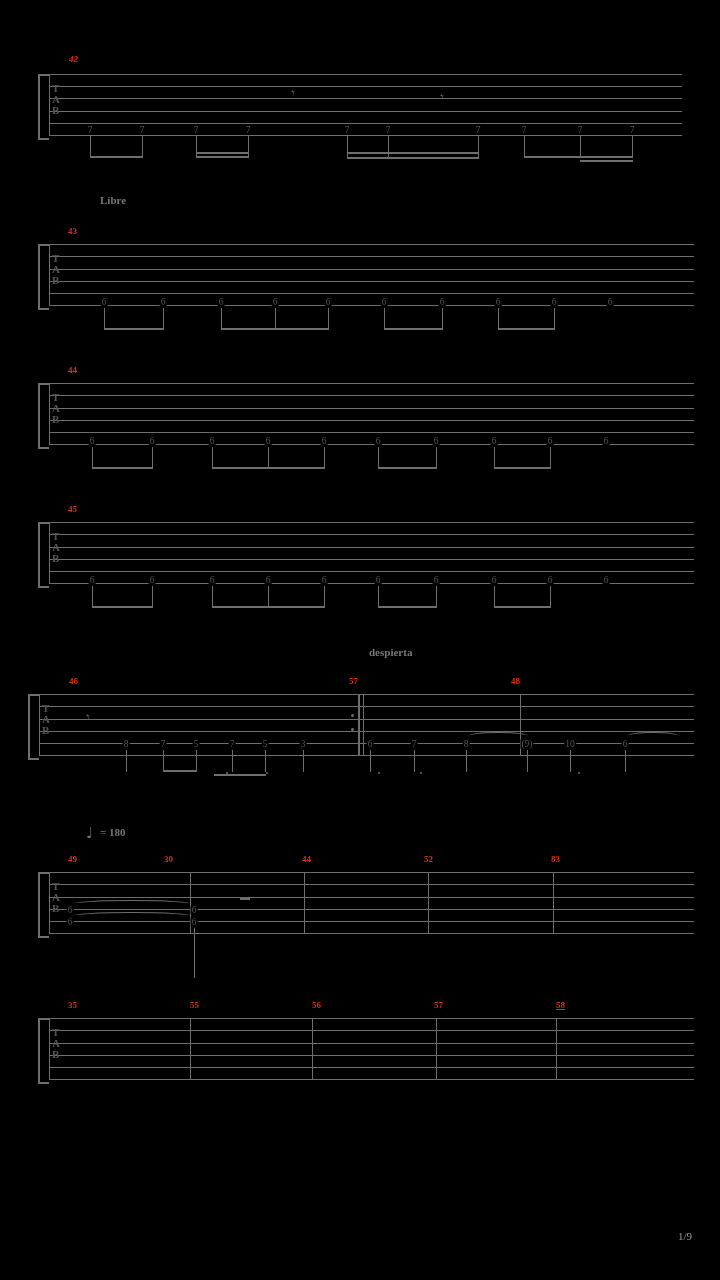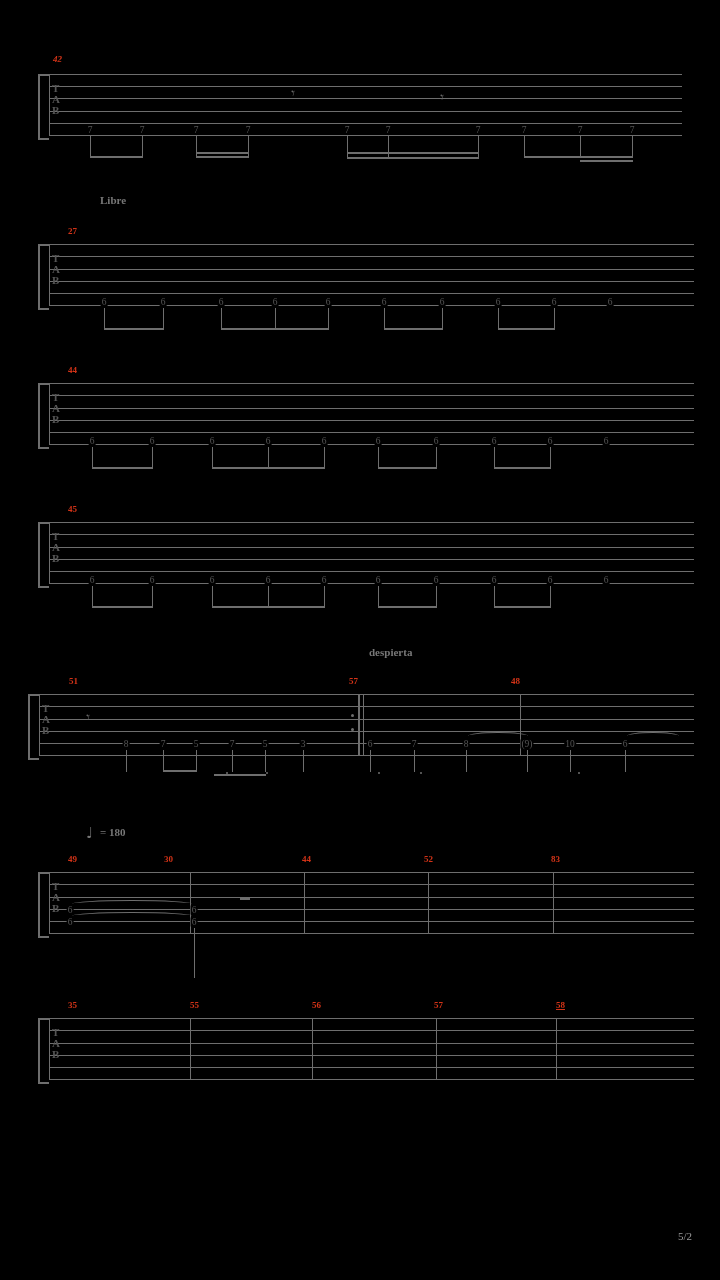--- a/index.html
+++ b/index.html
@@ -159,21 +159,21 @@
     <div class="staff-line" style="top:24px; left:11px; width:633px;"></div>
     <div class="staff-line" style="top:36px; left:11px; width:633px;"></div>
     <div class="staff-line" style="top:49px; left:11px; width:633px;"></div>
     <div class="staff-line" style="top:61px; left:11px; width:633px;"></div>
     <div class="staff-line" style="top:73px; left:11px; width:633px;"></div>
     <div class="tab-letters" style="left:14px; top:21px;">
       <span>T</span>
       <span>A</span>
       <span>B</span>
     </div>
-    <div class="measure-num" style="left:15px; top:-8px;font-style:italic;">42</div>
+    <div class="measure-num" style="left:31px; top:-8px;font-style:italic;">42</div>
   </div>
 
   <div class="fret" style="left:90px; top:130px;">7</div>
   <div class="fret" style="left:142px; top:130px;">7</div>
   <div class="fret" style="left:196px; top:130px;">7</div>
   <div class="fret" style="left:248px; top:130px;">7</div>
   <div class="fret" style="left:347px; top:130px;">7</div>
   <div class="fret" style="left:388px; top:130px;">7</div>
   <div class="fret" style="left:478px; top:130px;">7</div>
   <div class="fret" style="left:524px; top:130px;">7</div>
@@ -209,21 +209,21 @@
     <div class="staff-line" style="top:20px; left:11px; width:645px;"></div>
     <div class="staff-line" style="top:33px; left:11px; width:645px;"></div>
     <div class="staff-line" style="top:45px; left:11px; width:645px;"></div>
     <div class="staff-line" style="top:57px; left:11px; width:645px;"></div>
     <div class="staff-line" style="top:69px; left:11px; width:645px;"></div>
     <div class="tab-letters" style="left:14px; top:17px;">
       <span>T</span>
       <span>A</span>
       <span>B</span>
     </div>
-    <div class="measure-num" style="left:30px; top:-10px;">27</div>
+    <div class="measure-num" style="left:30px; top:-10px;">43</div>
   </div>
   <div class="fret" style="left:104px; top:302px;">6</div>
   <div class="fret" style="left:163px; top:302px;">6</div>
   <div class="fret" style="left:221px; top:302px;">6</div>
   <div class="fret" style="left:275px; top:302px;">6</div>
   <div class="fret" style="left:328px; top:302px;">6</div>
   <div class="fret" style="left:384px; top:302px;">6</div>
   <div class="fret" style="left:442px; top:302px;">6</div>
   <div class="fret" style="left:498px; top:302px;">6</div>
   <div class="fret" style="left:554px; top:302px;">6</div>
@@ -331,21 +331,21 @@
     <div class="staff-line" style="top:20px; left:11px; width:655px;"></div>
     <div class="staff-line" style="top:33px; left:11px; width:655px;"></div>
     <div class="staff-line" style="top:45px; left:11px; width:655px;"></div>
     <div class="staff-line" style="top:57px; left:11px; width:655px;"></div>
     <div class="staff-line" style="top:69px; left:11px; width:655px;"></div>
     <div class="tab-letters" style="left:14px; top:17px;">
       <span>T</span>
       <span>A</span>
       <span>B</span>
     </div>
-    <div class="measure-num" style="left:41px; top:-10px;">51</div>
+    <div class="measure-num" style="left:41px; top:-10px;">46</div>
     <div class="measure-num" style="left:321px; top:-10px;">57</div>
     <div class="measure-num" style="left:483px; top:-10px;">48</div>
 
     <div class="barline" style="left:330px; top:8px; height:62px; width:2px;"></div>
     <div class="barline" style="left:335px; top:8px; height:62px;"></div>
     <div class="repeat-dots" style="left:323px; top:8px; width:6px; height:62px;">
       <i style="left:0; top:20px;"></i>
       <i style="left:0; top:34px;"></i>
     </div>
     <div class="barline" style="left:492px; top:8px; height:62px;"></div>
@@ -440,14 +440,14 @@
     <div class="measure-num" style="left:152px; top:-10px;">55</div>
     <div class="measure-num" style="left:274px; top:-10px;">56</div>
     <div class="measure-num" style="left:396px; top:-10px;">57</div>
     <div class="measure-num" style="left:518px; top:-10px;text-decoration:underline;">58</div>
     <div class="barline" style="left:152px; top:8px; height:62px;"></div>
     <div class="barline" style="left:274px; top:8px; height:62px;"></div>
     <div class="barline" style="left:398px; top:8px; height:62px;"></div>
     <div class="barline" style="left:518px; top:8px; height:62px;"></div>
   </div>
 
-  <div class="page-num">5/2</div>
+  <div class="page-num">1/9</div>
 </div>
 
 </body></html>

